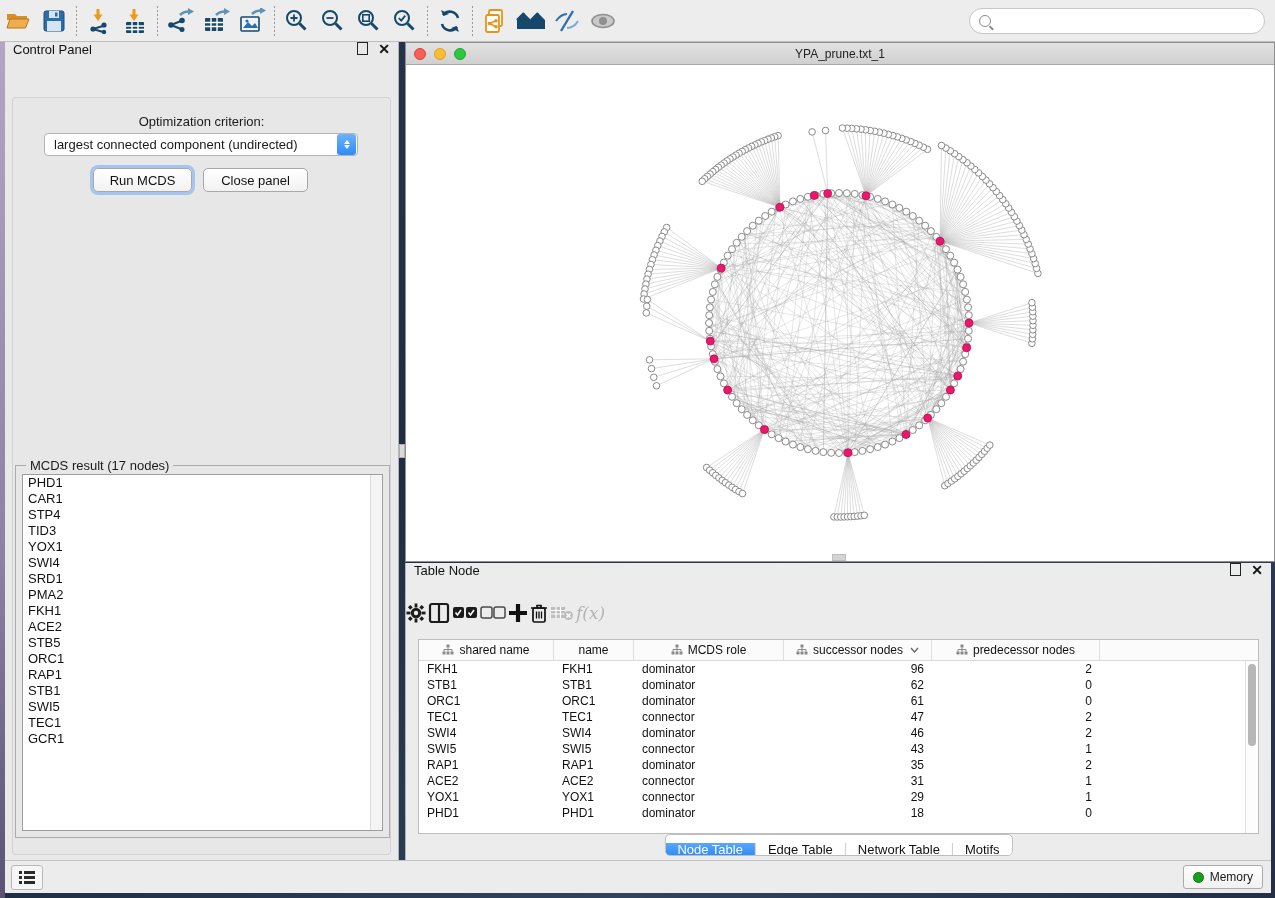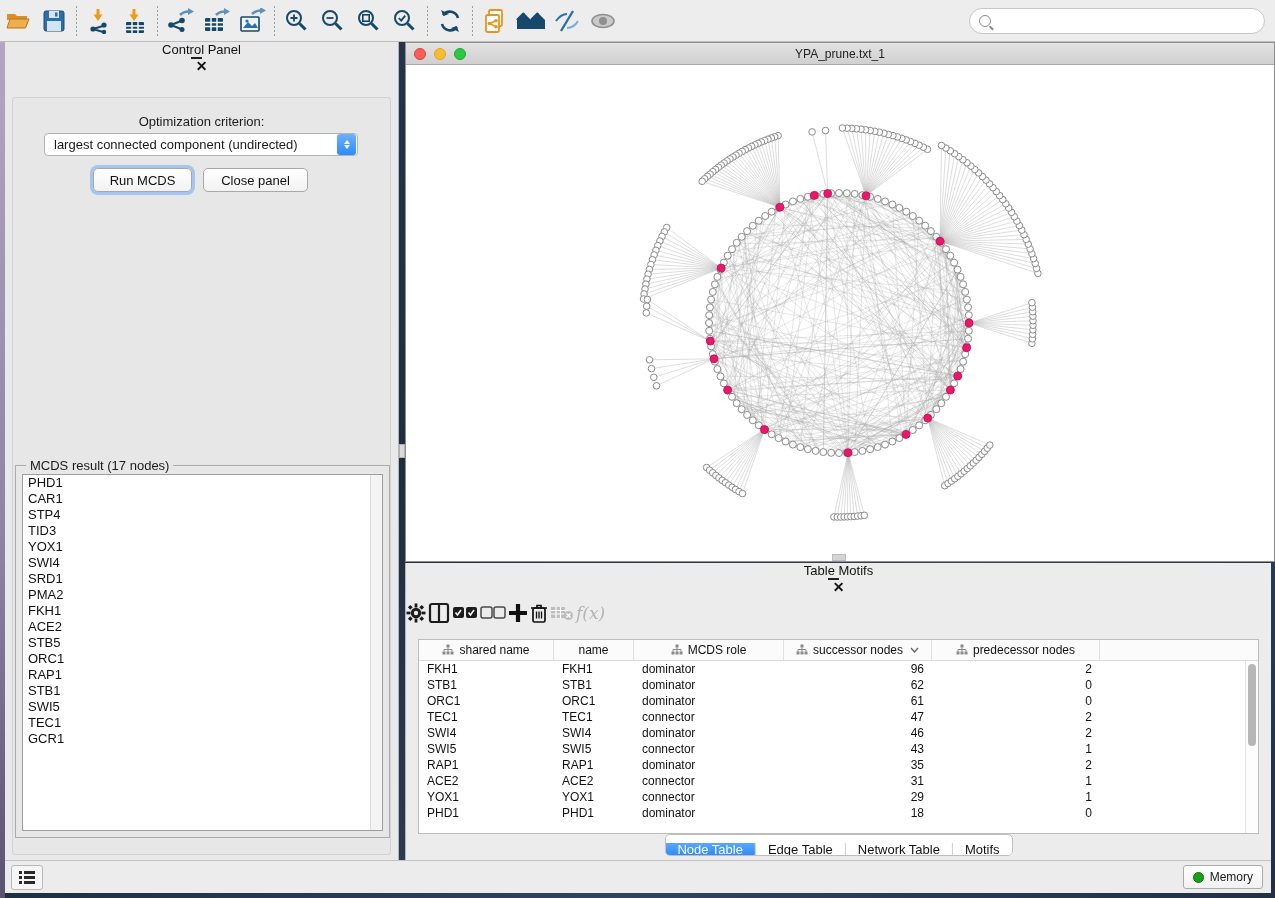--- a/index.html
+++ b/index.html
@@ -22,21 +22,21 @@
   #search-wrap .mag { width:12px; height:12px; border:1.5px solid #8a8a8a; border-radius:50%; position:relative; }
   #search-wrap .mag:after { content:""; position:absolute; width:5px; height:1.5px; background:#8a8a8a;
     transform:rotate(45deg); right:-4px; bottom:-2px; }
   #search-input { border:none; outline:none; flex:1; height:20px; margin-left:6px; font-size:12px; background:transparent; }
 
   
   #desk-left { left:0; top:42px; width:5px; height:856px; background:linear-gradient(#b2a6c2,#8d81a4 60%,#5a5273); }
 
   
   #control-panel { left:5px; top:42px; width:394px; height:820px; background:#e9e9e9; border-right:1px solid #b5b5b5; }
-  .panel-head { position:absolute; left:0; top:0; right:0; height:26px; display:flex; align-items:center; padding:0 8px;flex-direction:column; }
+  .panel-head { position:absolute; left:0; top:0; right:0; height:26px; display:flex; align-items:flex-start; padding:0 8px; }
   .panel-title { font-size:13px; color:#111; }
   .panel-head .spacer { flex:1; }
   .float-ico { width:11px; height:13px; border:1.5px solid #222; margin-right:10px; }
   .close-ico { font-size:14px; font-weight:bold; color:#111; line-height:1; }
   .inner-panel { position:absolute; left:7px; top:55px; right:7px; bottom:7px;
     background:#e7e7e7; border:1px solid #d2d2d2; border-radius:3px; }
 
   .seg-tabs { position:absolute; top:32px; left:50%; transform:translateX(-50%); display:flex;
     background:#fff; border:1px solid #b9b9b9; border-radius:5px; height:22px; overflow:hidden; }
   .seg-tab { padding:0 14px; display:flex; align-items:center; font-size:13px; color:#111;
@@ -1122,21 +1122,21 @@
         <circle cx="308.0" cy="293.8" r="4"></circle>
         <circle cx="304.3" cy="276.1" r="4"></circle>
       </g>
     </svg>
 </div>
 <div id="sash-v" class="abs"></div>
 <div id="sash-h" class="abs"></div>
 
 <div id="table-panel" class="abs">
   <div class="panel-head">
-    <span class="panel-title">Table Motifs</span>
+    <span class="panel-title">Table Node</span>
     <span class="spacer"></span>
     <span class="float-ico"></span>
     <span class="close-ico">✕</span>
   </div>
   <div id="tp-toolbar">
     <span class="ti">
       <svg width="20" height="20" viewBox="0 0 20 20">
           <g fill="#1c1c1c">
             <circle cx="10" cy="10" r="5.2"></circle>
             <rect x="8.6" y="0.5" width="2.8" height="4"></rect>

